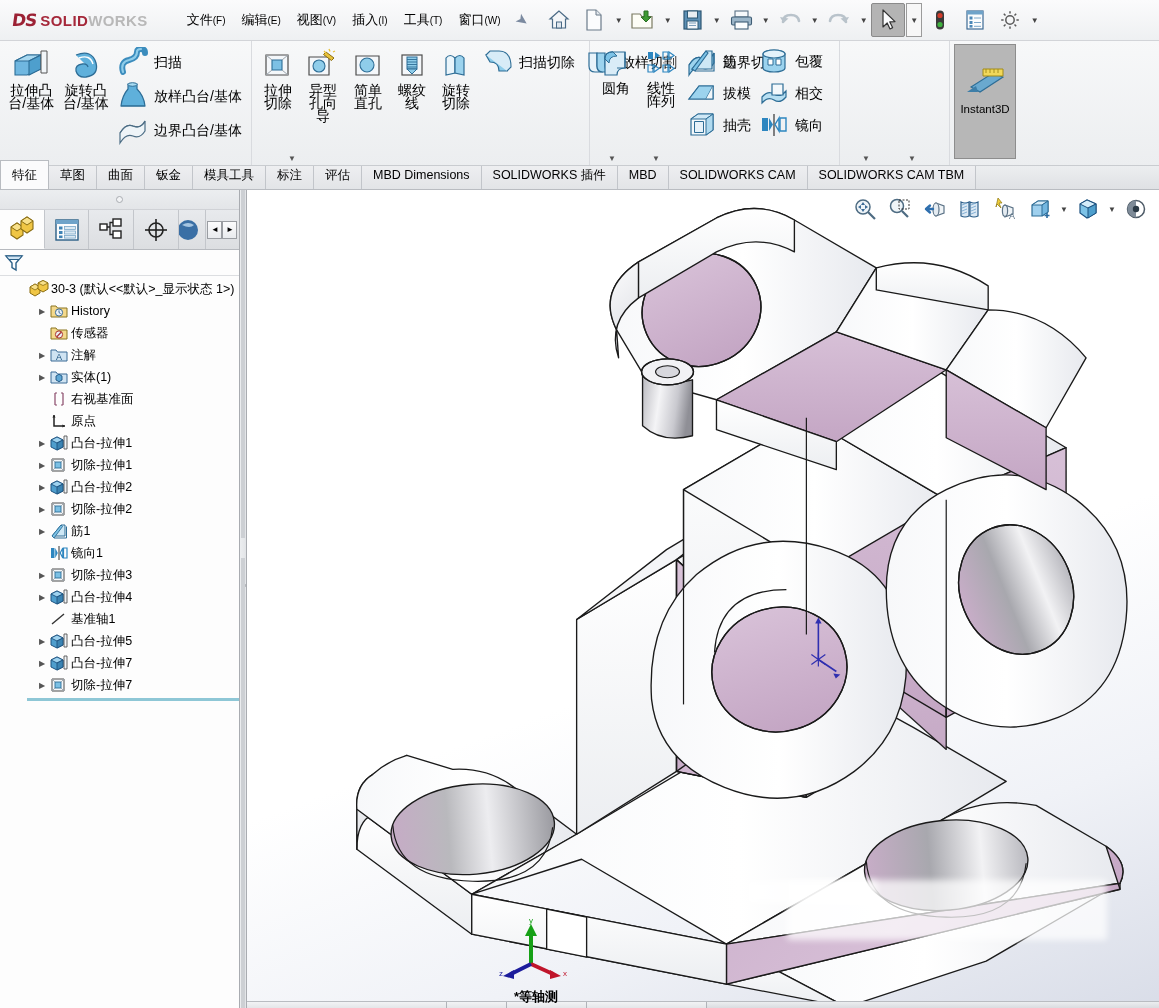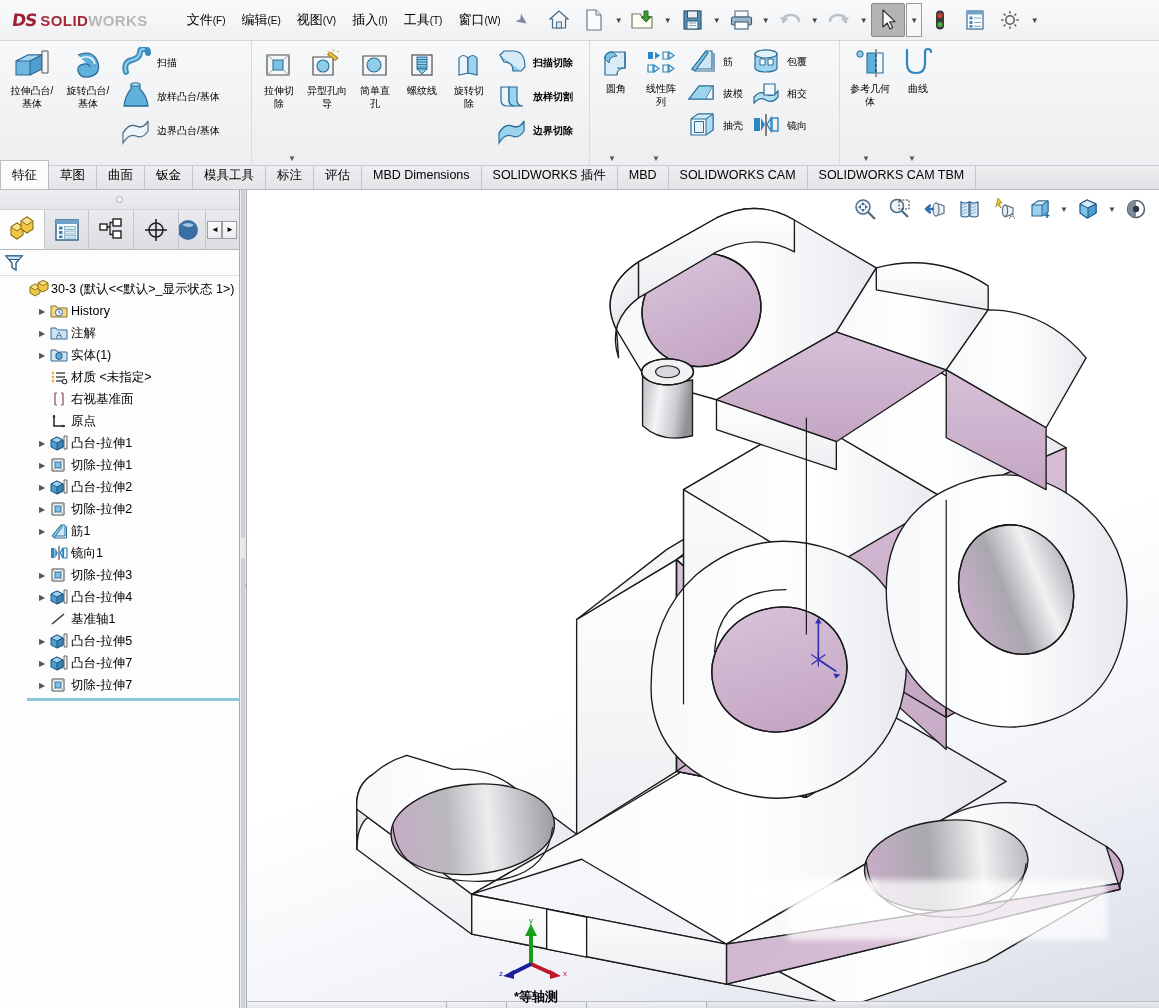--- a/index.html
+++ b/index.html
@@ -39,21 +39,21 @@
   
   .ribbon{ height:125px; display:flex; align-items:stretch;
            background:linear-gradient(#f7f8f9,#eceef0);
            border-bottom:1px solid #c9ccd0; position:relative; }
   .rgroup{ display:flex; flex-direction:column; justify-content:flex-start;
            padding:4px 4px 0 4px; border-right:1px solid #d9dbdf; position:relative; }
   .rgroup:last-child{ border-right:none; }
   .rrow{ display:flex; align-items:flex-start; }
   .rcmd{ display:flex; flex-direction:column; align-items:center; justify-content:flex-start;
          padding:2px 4px; cursor:default; width:52px; }
-  .rcmd .lbl{ font-size:10px; line-height:13px; text-align:center; margin-top:1px; }
+  .rcmd .lbl{ font-size:14px; line-height:13px; text-align:center; margin-top:1px; }
   .rcmd.wide{ flex-direction:row; align-items:center; width:auto; padding:2px 5px 2px 2px; }
   .rcmd.wide .lbl{ margin:0 0 0 5px; text-align:left; white-space:nowrap; }
   .ico{ display:block; }
   .gcaret{ position:absolute; bottom:2px; font-size:8px; color:#555; }
   .instant3d{ background:#b7b7b7; border:1px solid #8d8d8d; width:62px;
               display:flex; flex-direction:column; align-items:center; padding-top:20px; }
   .instant3d .lbl{ font-size:11.5px; margin-top:4px; }
 
   
   .tabstrip{ height:24px; display:flex; align-items:flex-end;
@@ -321,21 +321,21 @@
           </svg>
           <span class="lbl">螺纹线</span>
         </div>
         <div class="rcmd" style="width:46px;">
           <svg class="ico" width="36" height="36" viewBox="0 0 36 36">
             <path d="M8 11 q4-5 9 0 v15 l-9 2 Z" fill="#eaf5fb" stroke="#2d6d96" stroke-width="1.2"></path>
             <path d="M26 11 q-4-5-9 0 v15 l9 2 Z" fill="#9cd3ee" stroke="#2d6d96" stroke-width="1.2"></path>
           </svg>
           <span class="lbl">旋转切除</span>
         </div>
-        <div style="display:flex;flex-direction:column;font-weight:bold;">
+        <div style="display:flex;flex-direction:row;">
           <div class="rcmd wide">
             <svg class="ico" width="34" height="30" viewBox="0 0 34 30">
               <path d="M6 8 h9 q12 0 12 16 h-8 q0-9-9-9 Z" fill="#8fcdea" stroke="#2d6d96" stroke-width="1.2"></path>
               <path d="M6 8 l4-4 h9 q12 0 12 16 l-4 4" fill="#d8ecf7" stroke="#2d6d96" stroke-width="1.1"></path>
             </svg>
             <span class="lbl">扫描切除</span>
           </div>
           <div class="rcmd wide">
             <svg class="ico" width="34" height="30" viewBox="0 0 34 30">
               <path d="M7 6 h8 v13 q0 6 6 6 h-8 q-6 0-6-6 Z" fill="#e8f3fa" stroke="#2d6d96" stroke-width="1.2"></path>
@@ -432,41 +432,35 @@
             </svg>
             <span class="lbl">镜向</span>
           </div>
         </div>
       </div>
       <div class="gcaret" style="left:18px;">▼</div>
       <div class="gcaret" style="left:62px;">▼</div>
     </div>
 
     <div class="rgroup" style="width:110px;">
-      <div class="rrow">
-        <div class="rcmd" style="width:52px;">
-          <svg class="ico" width="38" height="34" viewBox="0 0 38 34">
-            <circle cx="9" cy="7" r="3.2" fill="#8fc7e6" stroke="#2d6d96" stroke-width="1"></circle>
-            <path d="M16 6 h9 v20 h-9 Z" fill="#5fb0db" stroke="#2d6d96" stroke-width="1.1"></path>
-            <path d="M25 6 h7 v20 h-7 Z" fill="#f0f6fa" stroke="#2d6d96" stroke-width="1.1"></path>
-            <line x1="25" y1="2" x2="25" y2="30" stroke="#333" stroke-dasharray="3 2" stroke-width="1"></line>
-          </svg>
-          <span class="lbl">参考几何体</span>
-        </div>
-        <div class="rcmd" style="width:44px;">
-          <svg class="ico" width="36" height="34" viewBox="0 0 36 34">
-            <path d="M7 3 v14 q0 9 9 9 q9 0 9-9 V5 q0-3 3-3 q3 0 3 3" fill="none" stroke="#2d86c0" stroke-width="2.2" stroke-linecap="round"></path>
-          </svg>
-          <span class="lbl">曲线</span>
-        </div>
-      </div>
       <div class="gcaret" style="left:22px;">▼</div>
       <div class="gcaret" style="left:68px;">▼</div>
     </div>
 
+    <div class="rgroup" style="width:74px; padding-top:3px;">
+      <div class="instant3d" style="height:115px;">
+        <svg class="ico" width="44" height="34" viewBox="0 0 44 34">
+          <path d="M8 22 L30 8 L40 12 L17 27 Z" fill="#6aa9cf" stroke="#2d6d96" stroke-width="1.1"></path>
+          <path d="M4 27 L13 21 L15 27 Z" fill="#3d7ea8"></path>
+          <path d="M20 4 L40 4 L40 11 L20 11 Z" fill="#f2d85a" stroke="#a08a18" stroke-width="1"></path>
+          <path d="M23 4 v4 M27 4 v4 M31 4 v4 M35 4 v4" stroke="#a08a18" stroke-width="0.9"></path>
+        </svg>
+        <span class="lbl">Instant3D</span>
+      </div>
+    </div>
   </div>
 
   <div class="tabstrip">
     <div class="tab active">
         <span>特征</span>
       </div>
     <div class="tab">
         <span>草图</span>
       </div>
     <div class="tab">
@@ -587,20 +581,30 @@
           <span class="tico">
             <svg width="18" height="16" viewBox="0 0 18 16">
                 <path d="M1 3 h5 l1.5 2 H17 v9 H1 Z" fill="#f4d98c" stroke="#8a7420" stroke-width="1"></path>
                 <circle cx="9" cy="9.5" r="3.6" fill="#eaf1f7" stroke="#3a6a95" stroke-width="1"></circle>
                 <path d="M9 7.4 v2.2 l1.6 1" stroke="#3a6a95" stroke-width="1" fill="none"></path>
               </svg>
           </span>
           <span class="tlbl">History</span>
         </div>
 
+        <div class="tnode" style="padding-left:22px;">
+          <span class="tico">
+            <svg width="18" height="16" viewBox="0 0 18 16">
+                <path d="M1 3 h5 l1.5 2 H17 v9 H1 Z" fill="#f4d98c" stroke="#8a7420" stroke-width="1"></path>
+                <circle cx="9" cy="9.5" r="3.6" fill="#eaf1f7" stroke="#a33" stroke-width="1"></circle>
+                <line x1="6.6" y1="12" x2="11.4" y2="7" stroke="#a33" stroke-width="1.2"></line>
+              </svg>
+          </span>
+          <span class="tlbl">传感器</span>
+        </div>
 
         <div class="tnode" style="padding-left:8px;">
           <span class="tw">▶</span>
           <span class="tico">
             <svg width="18" height="16" viewBox="0 0 18 16">
                 <path d="M1 3 h5 l1.5 2 H17 v9 H1 Z" fill="#cfe3f2" stroke="#3a6a95" stroke-width="1"></path>
                 <text x="9" y="13" font-size="9" text-anchor="middle" fill="#19507d" font-family="Liberation Sans">A</text>
               </svg>
           </span>
           <span class="tlbl">注解</span>
@@ -610,34 +614,20 @@
           <span class="tw">▶</span>
           <span class="tico">
             <svg width="18" height="16" viewBox="0 0 18 16">
                 <path d="M1 3 h5 l1.5 2 H17 v9 H1 Z" fill="#cfe3f2" stroke="#3a6a95" stroke-width="1"></path>
                 <path d="M6 7 L9 5.3 L12 7 L12 11 L9 12.7 L6 11 Z" fill="#5fa7d4" stroke="#1d5280" stroke-width=".9"></path>
               </svg>
           </span>
           <span class="tlbl">实体(1)</span>
         </div>
 
-        <div class="tnode" style="padding-left:22px;">
-          <span class="tico">
-            <svg width="18" height="16" viewBox="0 0 18 16">
-                <circle cx="3" cy="4" r="1.4" fill="#e8b84a"></circle>
-                <circle cx="3" cy="8" r="1.4" fill="#e8b84a"></circle>
-                <circle cx="3" cy="12" r="1.4" fill="#e8b84a"></circle>
-                <line x1="6" y1="4" x2="15" y2="4" stroke="#333" stroke-width="1.3"></line>
-                <line x1="6" y1="8" x2="15" y2="8" stroke="#333" stroke-width="1.3"></line>
-                <line x1="6" y1="12" x2="12" y2="12" stroke="#333" stroke-width="1.3"></line>
-                <circle cx="14.5" cy="12.5" r="2.2" fill="none" stroke="#333" stroke-width="1.1"></circle>
-              </svg>
-          </span>
-          <span class="tlbl">材质 &lt;未指定&gt;</span>
-        </div>
 
 
 
         <div class="tnode" style="padding-left:22px;">
           <span class="tico">
             <svg width="18" height="16" viewBox="0 0 18 16">
                 <path d="M5 2 v12 M13 2 v12" stroke="#8a4a6a" stroke-width="1.2"></path>
                 <path d="M5 2 h2 M11 2 h2 M5 14 h2 M11 14 h2" stroke="#8a4a6a" stroke-width="1.2"></path>
               </svg>
           </span>

